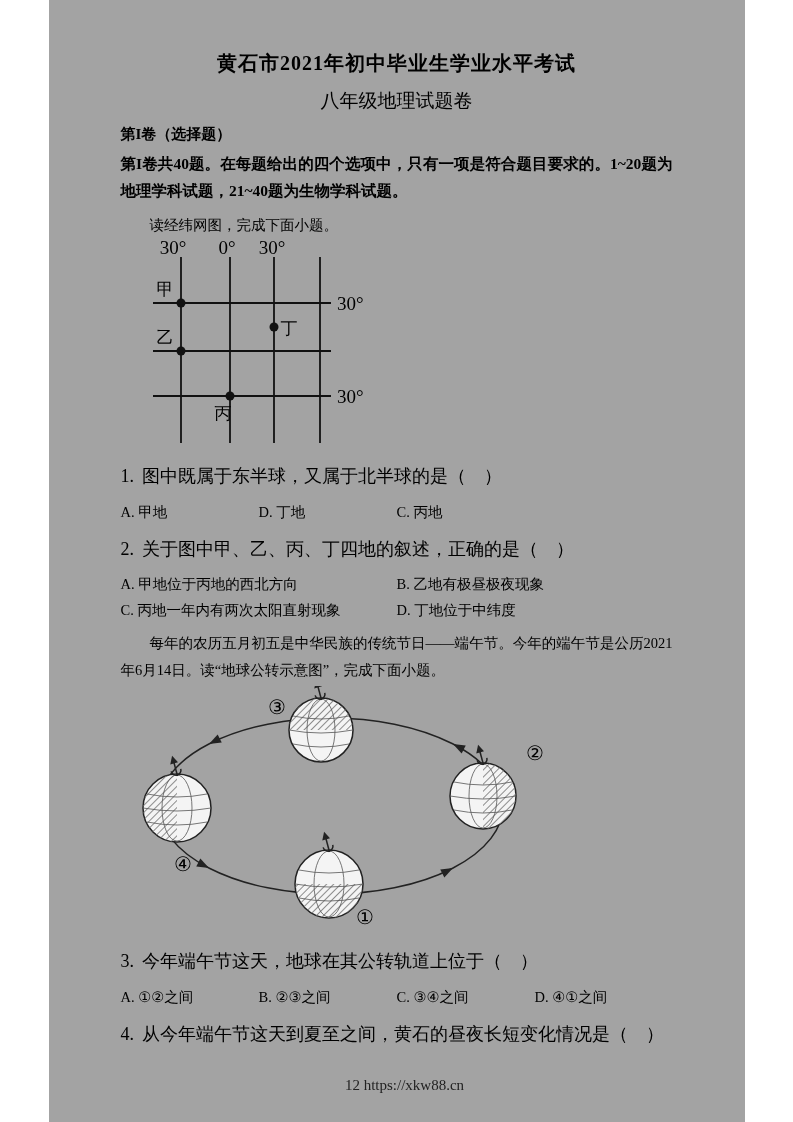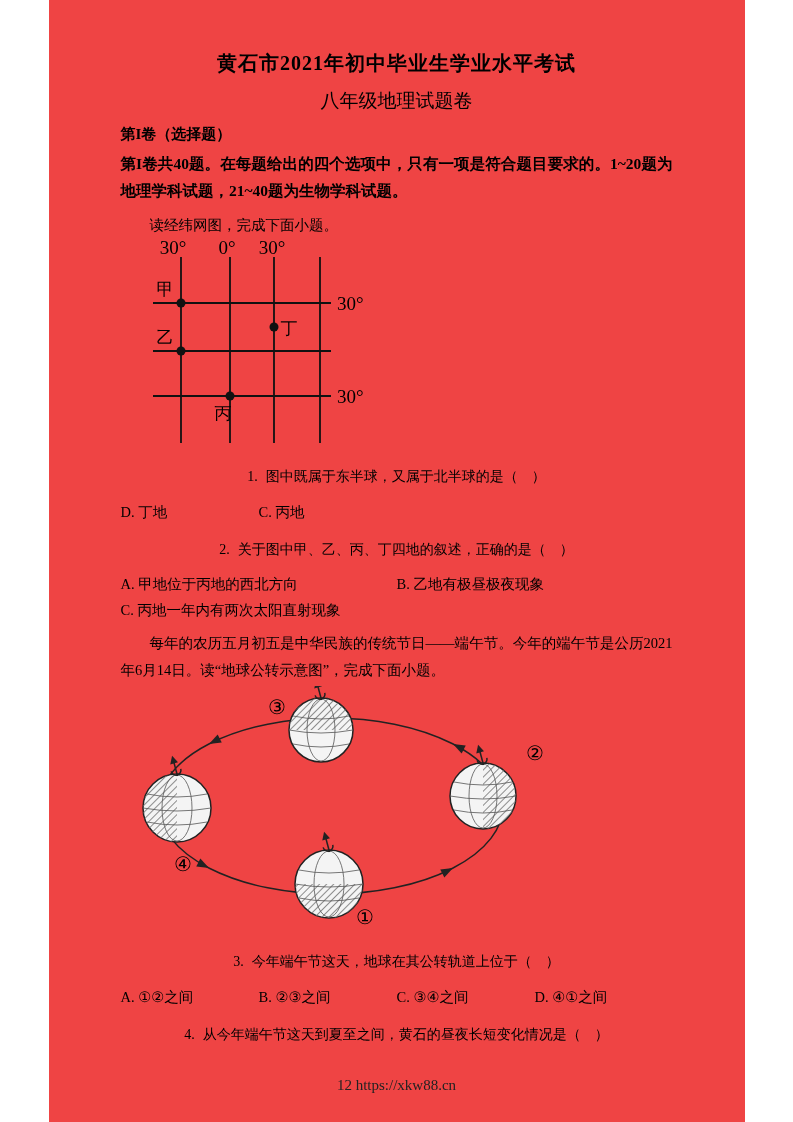--- a/index.html
+++ b/index.html
@@ -1,39 +1,39 @@
 <!DOCTYPE html>
 <html><head>
 <meta charset="utf-8">
 <style>
   html, body { margin:0; padding:0; background:#ffffff; }
   .page {
     width:696px; height:1122px; position:relative; margin:0 auto;
     box-sizing:border-box; padding:50px 72px 0 72px;
-    background:#ef4444; color:#000;
+    background:#a3a3a3; color:#000;
     font-family:"Liberation Serif","DejaVu Serif",serif;
     overflow:hidden;
   }
   .doc-title { text-align:center; font-size:20px; font-weight:bold; line-height:26px; letter-spacing:1px; }
   .doc-subtitle { text-align:center; font-size:19px; font-weight:normal; margin-top:12px; line-height:26px; }
   .section-heading { font-size:15px; font-weight:bold; margin-top:10px; line-height:20px; }
   .intro { font-size:15.5px; font-weight:bold; line-height:1.75; text-align:justify; margin-top:6px; }
   .passage { font-size:14.5px; line-height:1.85; text-indent:2em; margin-top:8px; text-align:justify; }
-  .qstem { font-size:14px; line-height:23px; margin-top:14px;text-align:center; }
+  .qstem { font-size:18px; line-height:23px; margin-top:14px; }
   .qstem .qnum { margin-right:8px; }
   .opts4 { display:grid; grid-template-columns:repeat(4,1fr); font-size:14.5px; line-height:23px; margin-top:13px; }
   .opts2 { display:grid; grid-template-columns:1fr 1fr; row-gap:3px; font-size:14.5px; line-height:23px; margin-top:12px; }
   .diagram1 { display:block; margin:2px 0 0 24px; }
   .diagram2 { display:block; margin:2px 0 0 0; }
   svg text { font-family:"Liberation Serif","DejaVu Serif",serif; fill:#000; }
   .deg { font-size:19px; }
   .pt-label { font-size:17px; }
   .orbit-num { font-size:20px; }
   .page-footer {
-    position:absolute; left:0; bottom:28px; width:100%;
+    position:absolute; left:8px; bottom:28px; width:100%;
     text-align:center; font-size:15px; color:#222;
     font-family:"Liberation Serif","DejaVu Serif",serif;
   }
 </style>
 </head>
 <body>
 
 <div class="page">
 
   <div class="doc-title">黄石市2021年初中毕业生学业水平考试</div>
@@ -69,31 +69,33 @@
     <text class="pt-label" x="20" y="54" text-anchor="middle">甲</text>
     <text class="pt-label" x="20" y="102" text-anchor="middle">乙</text>
     <text class="pt-label" x="144" y="93" text-anchor="middle">丁</text>
     <text class="pt-label" x="78" y="178" text-anchor="middle">丙</text>
   </svg>
 
   <div class="qstem">
     <span class="qnum">1.</span><span>图中既属于东半球，又属于北半球的是（　）</span>
   </div>
   <div class="opts4">
+    <span>A. 甲地</span>
     <span>D. 丁地</span>
     <span>C. 丙地</span>
   </div>
 
   <div class="qstem">
     <span class="qnum">2.</span><span>关于图中甲、乙、丙、丁四地的叙述，正确的是（　）</span>
   </div>
   <div class="opts2">
     <span>A. 甲地位于丙地的西北方向</span>
     <span>B. 乙地有极昼极夜现象</span>
     <span>C. 丙地一年内有两次太阳直射现象</span>
+    <span>D. 丁地位于中纬度</span>
   </div>
 
   <div class="passage">每年的农历五月初五是中华民族的传统节日——端午节。今年的端午节是公历2021年6月14日。读“地球公转示意图”，完成下面小题。</div>
 
   <svg class="diagram2" width="460" height="250" viewBox="0 0 460 250">
     <defs>
       <pattern id="hatch" width="5" height="5" patternUnits="userSpaceOnUse" patternTransform="rotate(45)">
         <line x1="0" y1="0" x2="0" y2="5" stroke="#7a7a7a" stroke-width="2"></line>
       </pattern>
     </defs>

